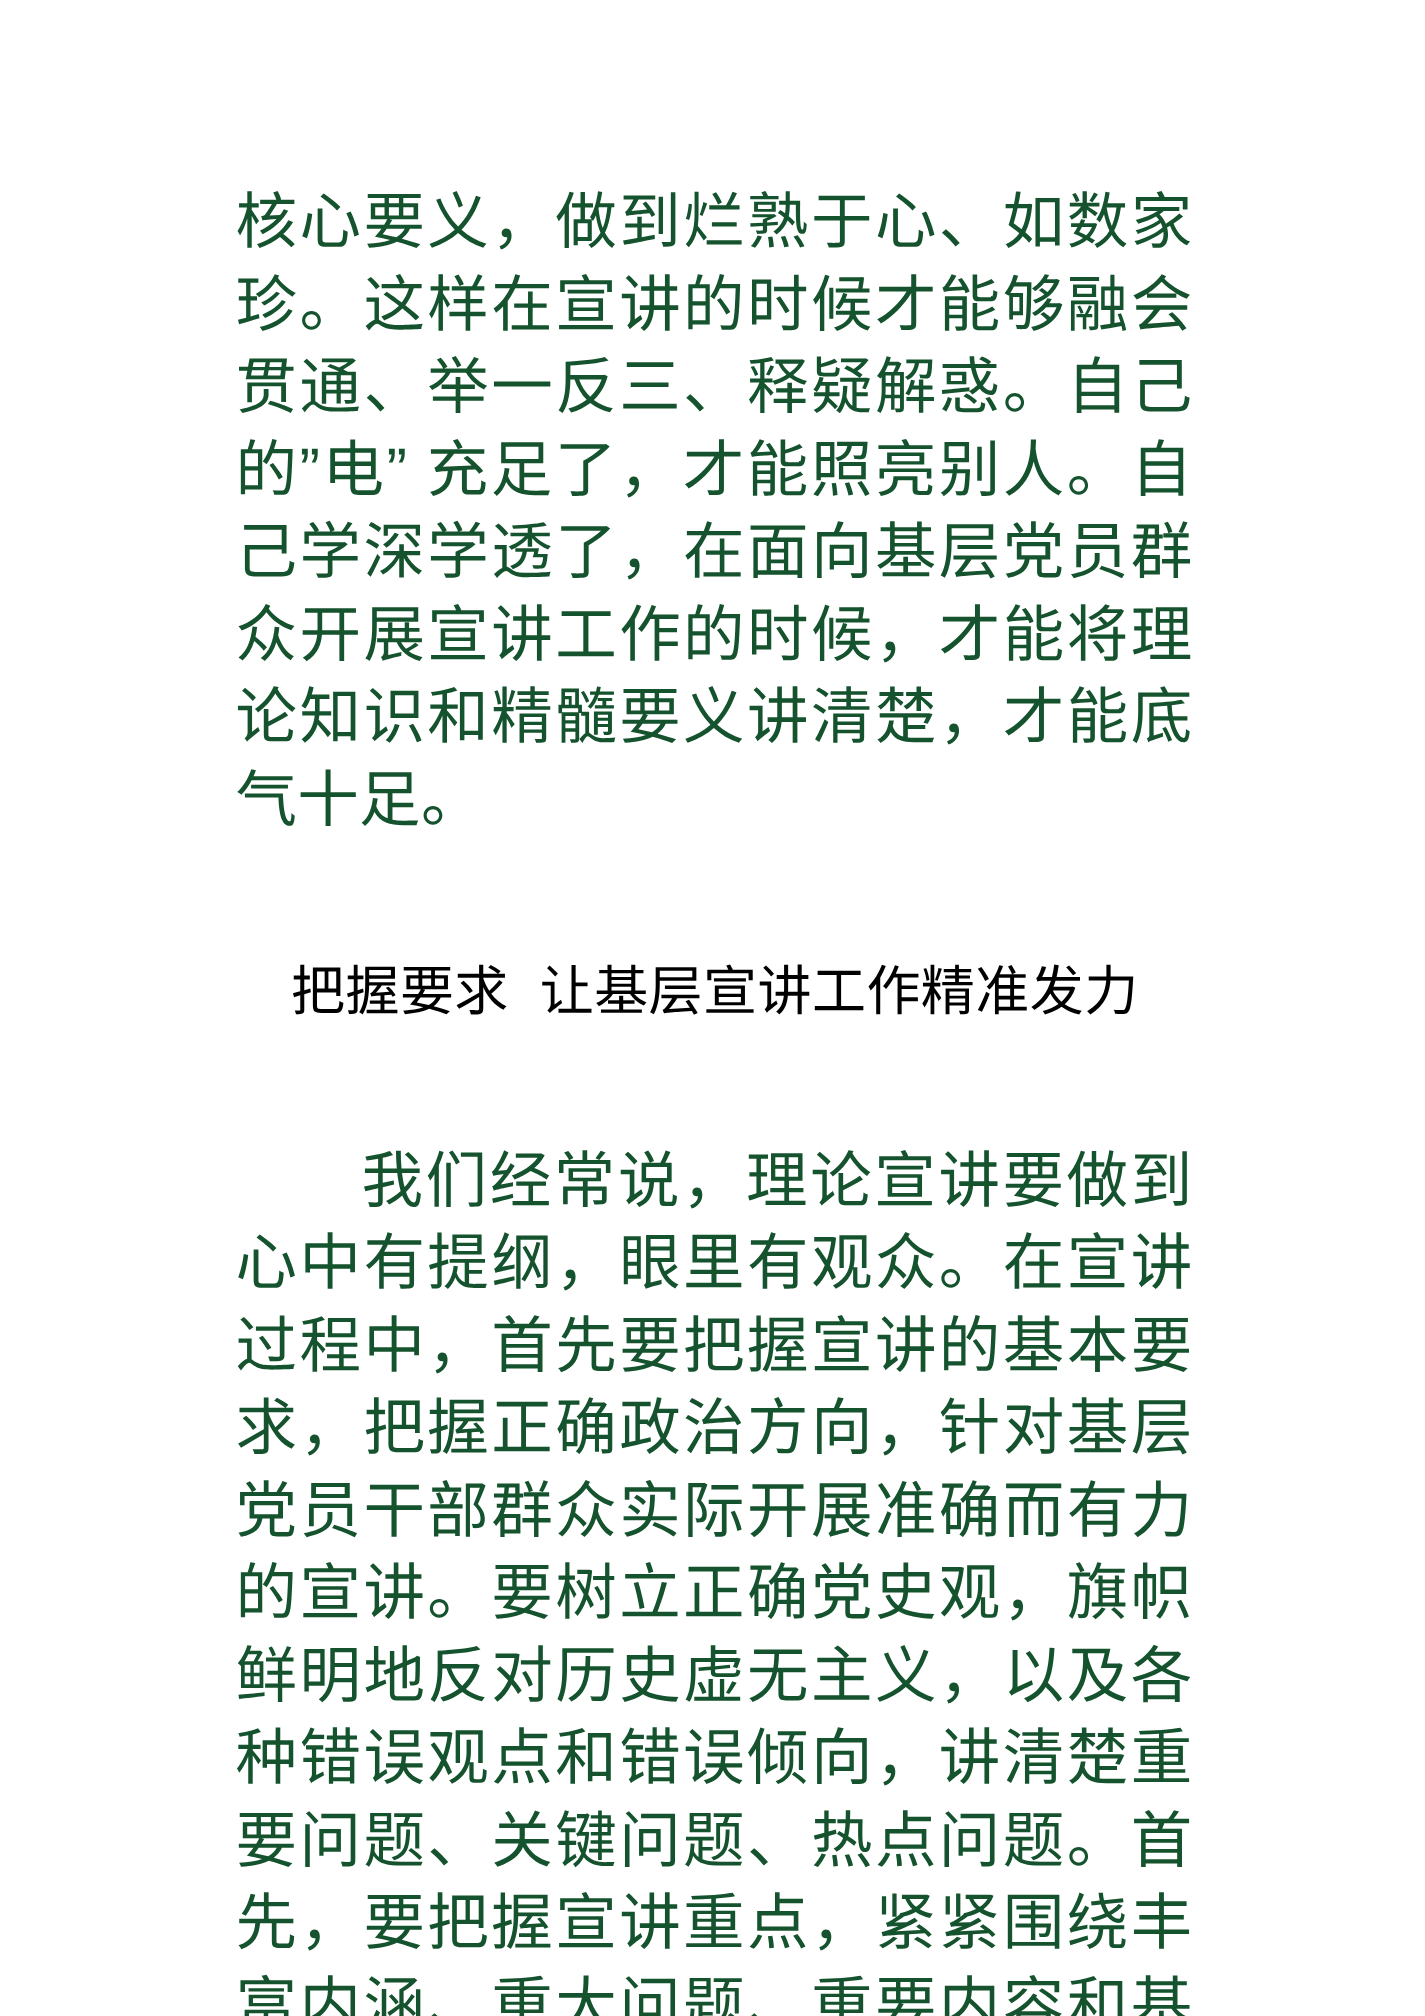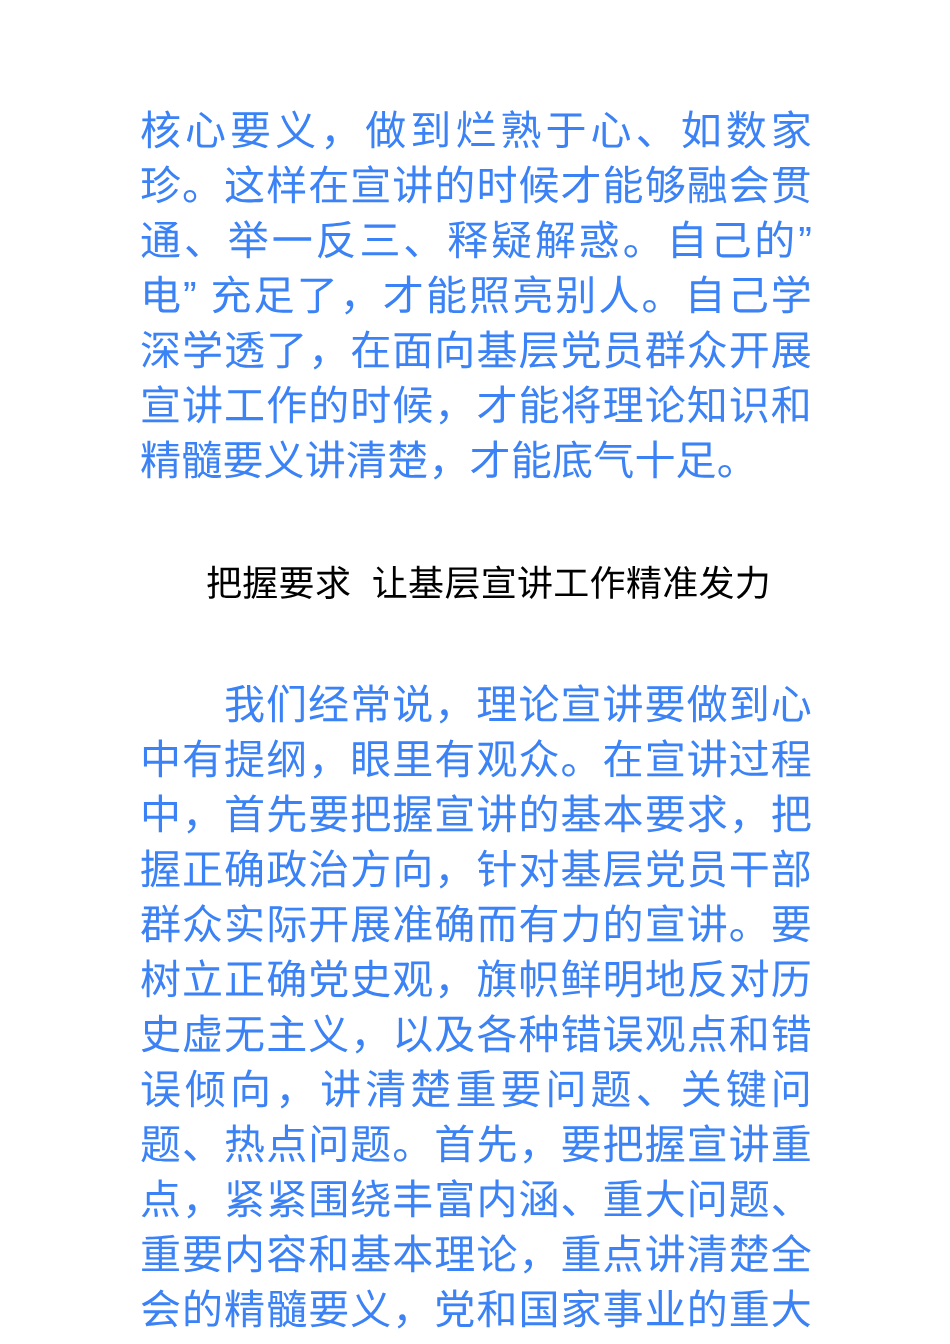--- a/index.html
+++ b/index.html
@@ -23,41 +23,41 @@
   }
 
   .content {
     position: absolute;
     left: 140px;
     top: 104px;
     width: 672px;
   }
 
   .para {
-    margin: 0;
-    color: #3b82f6;
+    margin: 17px;
+    color: #14532d;
     font-size: 41px;
     line-height: 55px;
     letter-spacing: 0.2px;
     text-align: justify;
     text-justify: inter-character;
     font-weight: 400;
     word-break: break-all;
   }
 
   .para.indent {
     text-indent: 84px;
   }
 
   .spacer-small {
     height: 55px;
   }
 
   .heading {
-    margin: 12px;
+    margin: 0;
     color: #000000;
     font-size: 36px;
     line-height: 55px;
     font-weight: 400;
     letter-spacing: 0.3px;
     text-indent: 54px;
     white-space: pre;
   }
 
   .spacer-heading-below {

